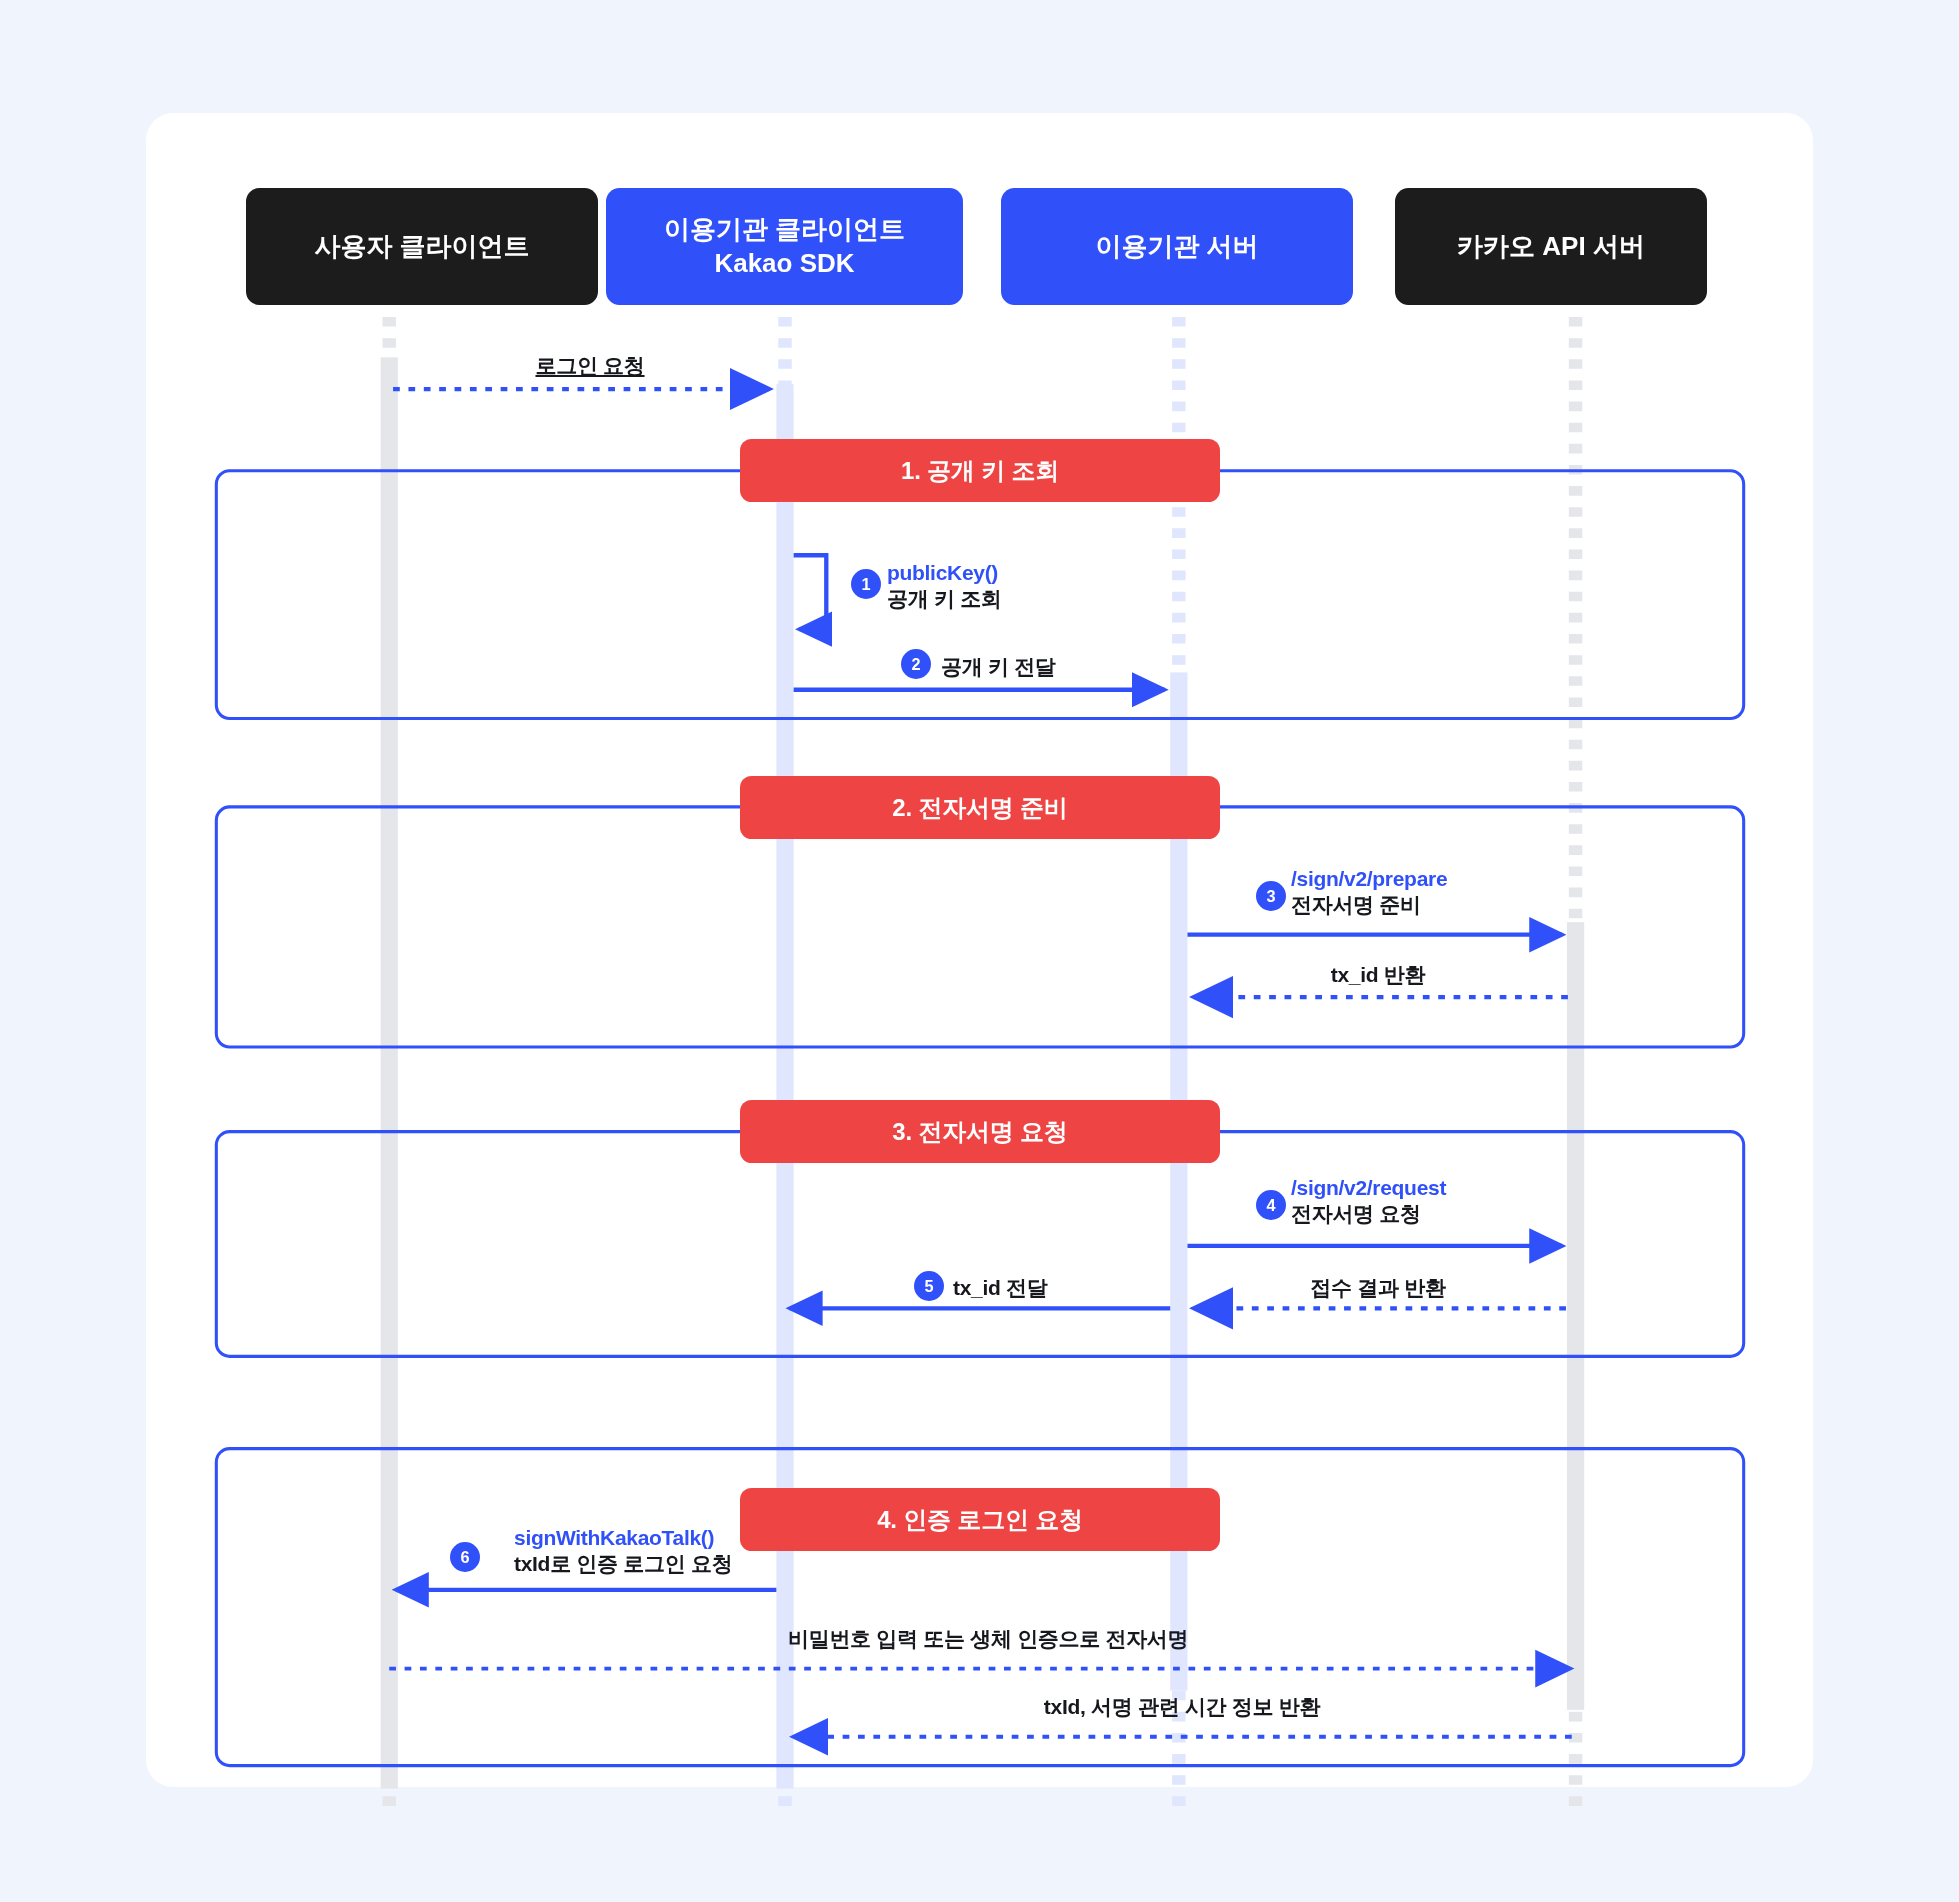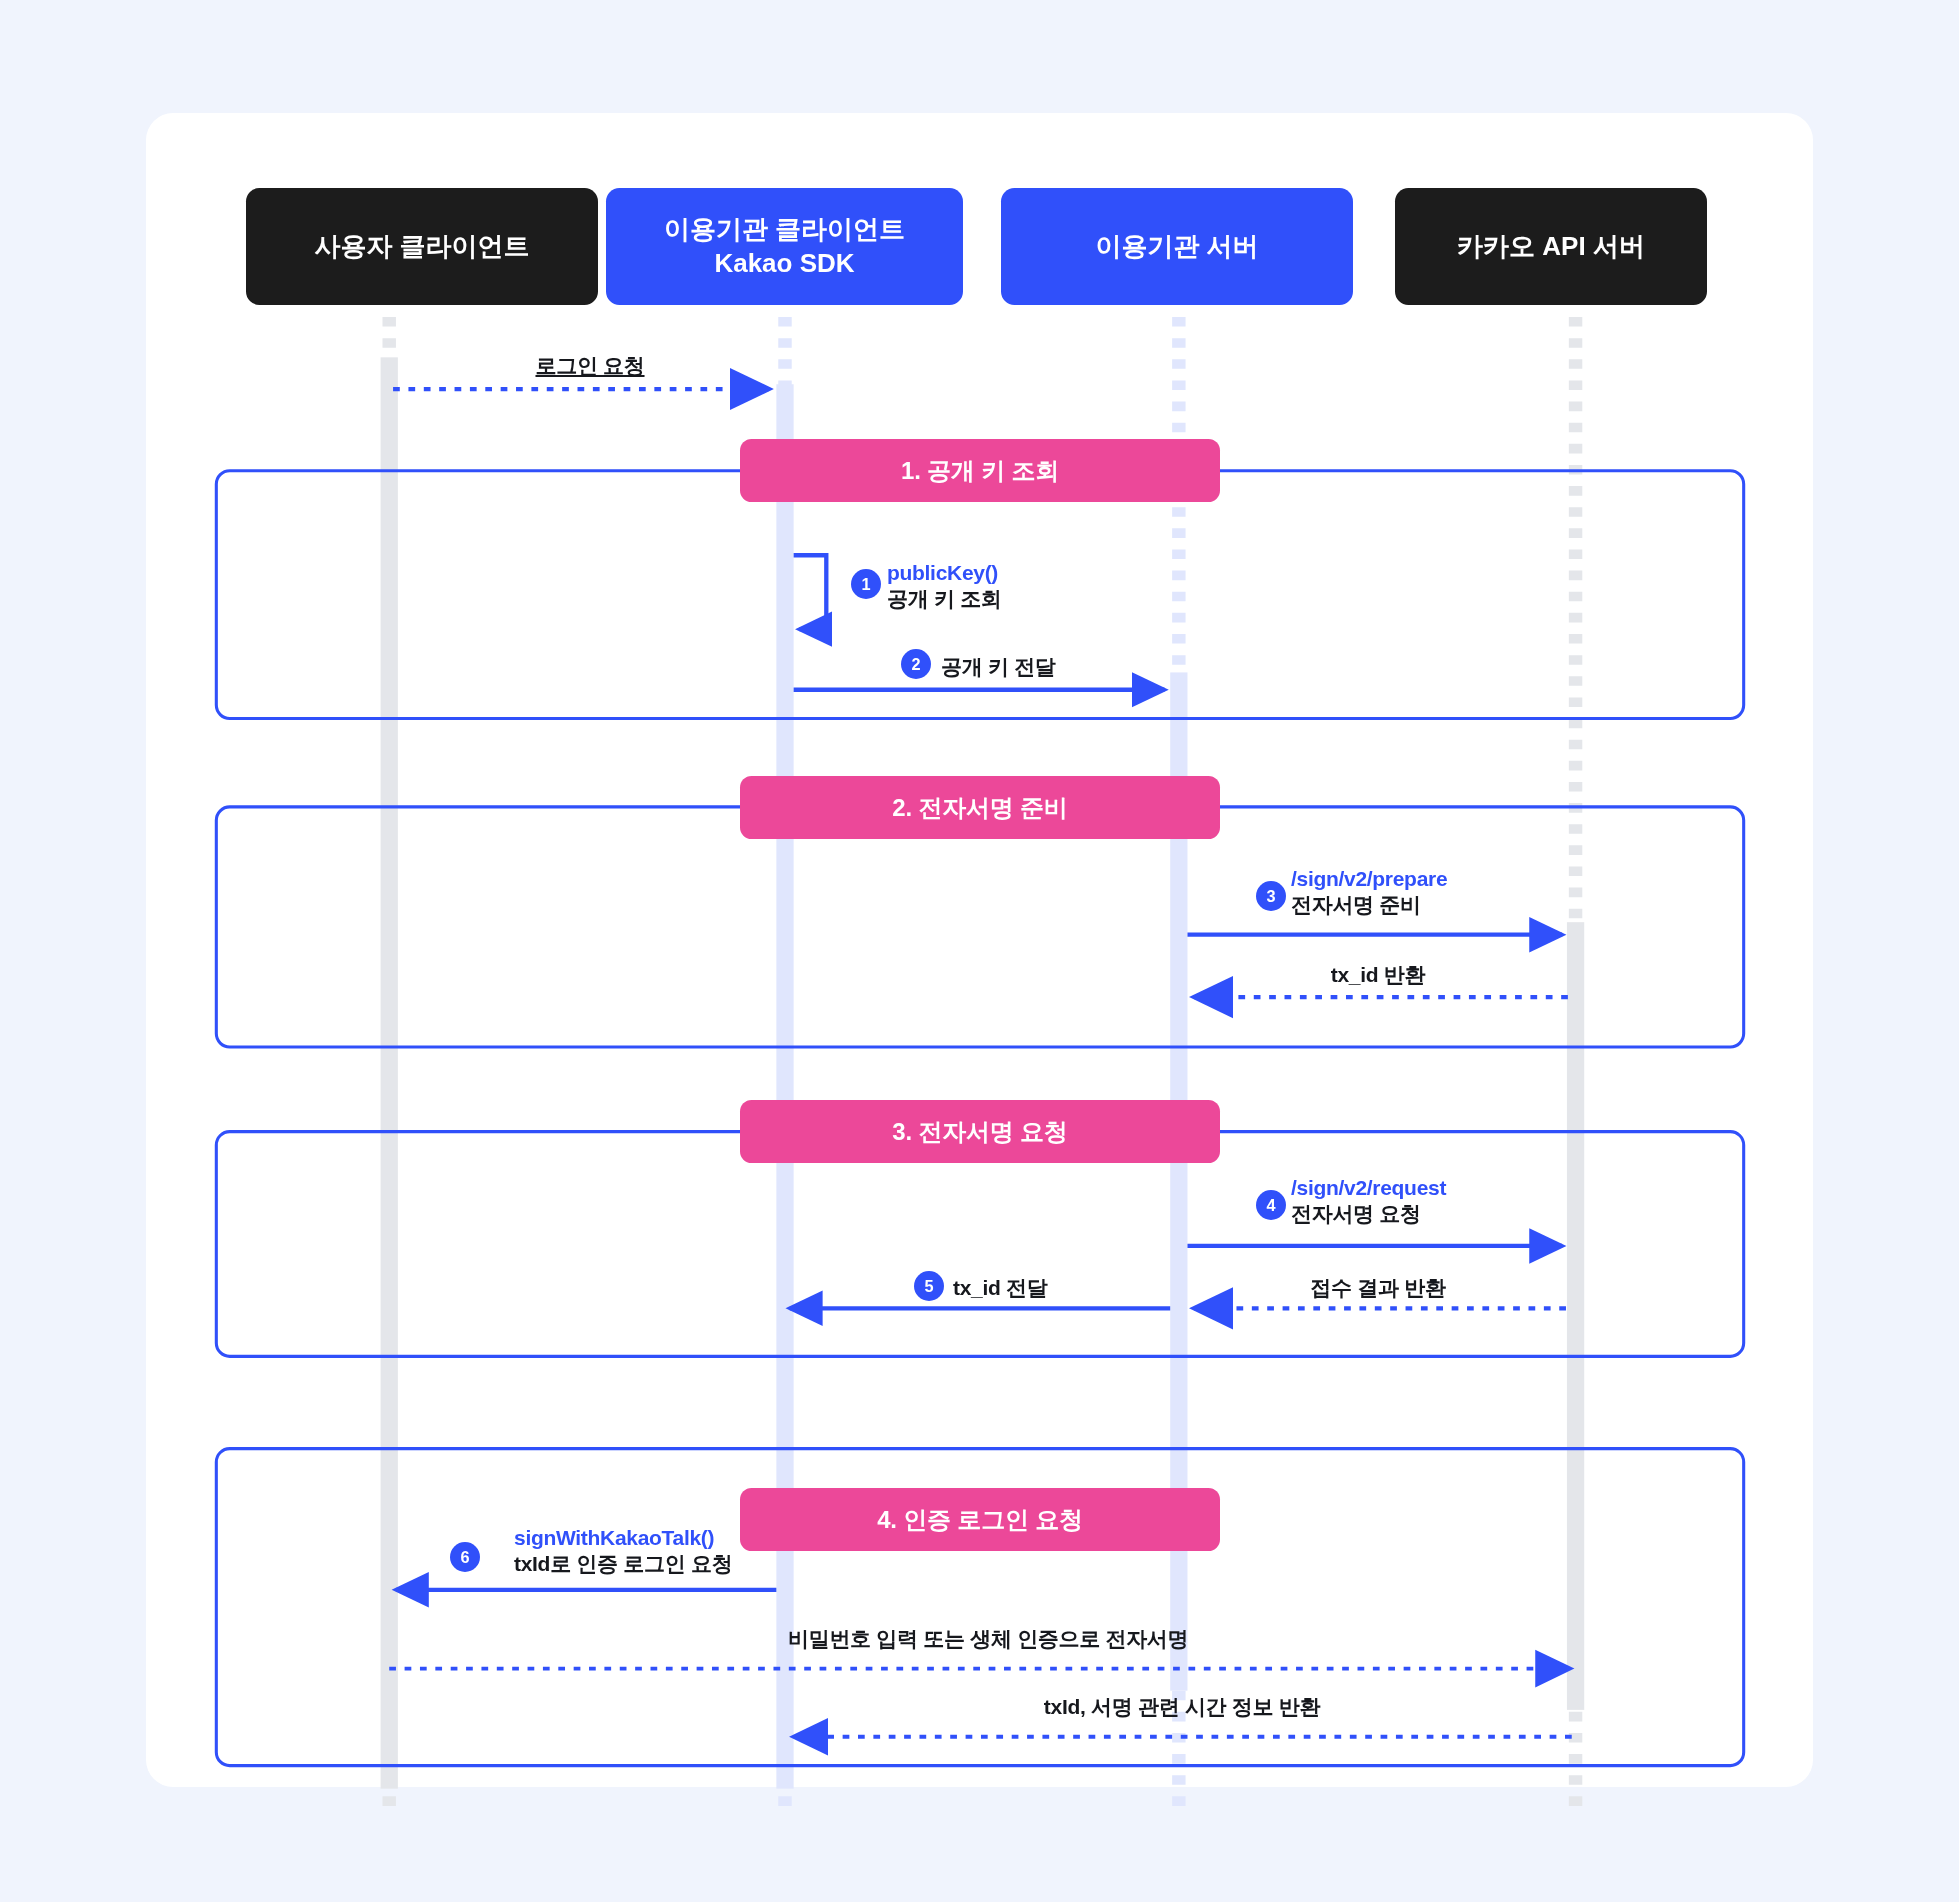--- a/index.html
+++ b/index.html
@@ -49,21 +49,21 @@
   }
   .actor.dark { background: #1c1c1c; }
   .actor.blue { background: #3050fa; }
   .actor span { display: block; }
 
   
   .section-pill {
     position: absolute;
     height: 63px;
     border-radius: 11.5px;
-    background: #ec4899;
+    background: #ef4444;
     color: #ffffff;
     font-size: 24px;
     font-weight: 700;
     display: flex;
     align-items: center;
     justify-content: center;
     letter-spacing: -0.2px;
   }
 
   

